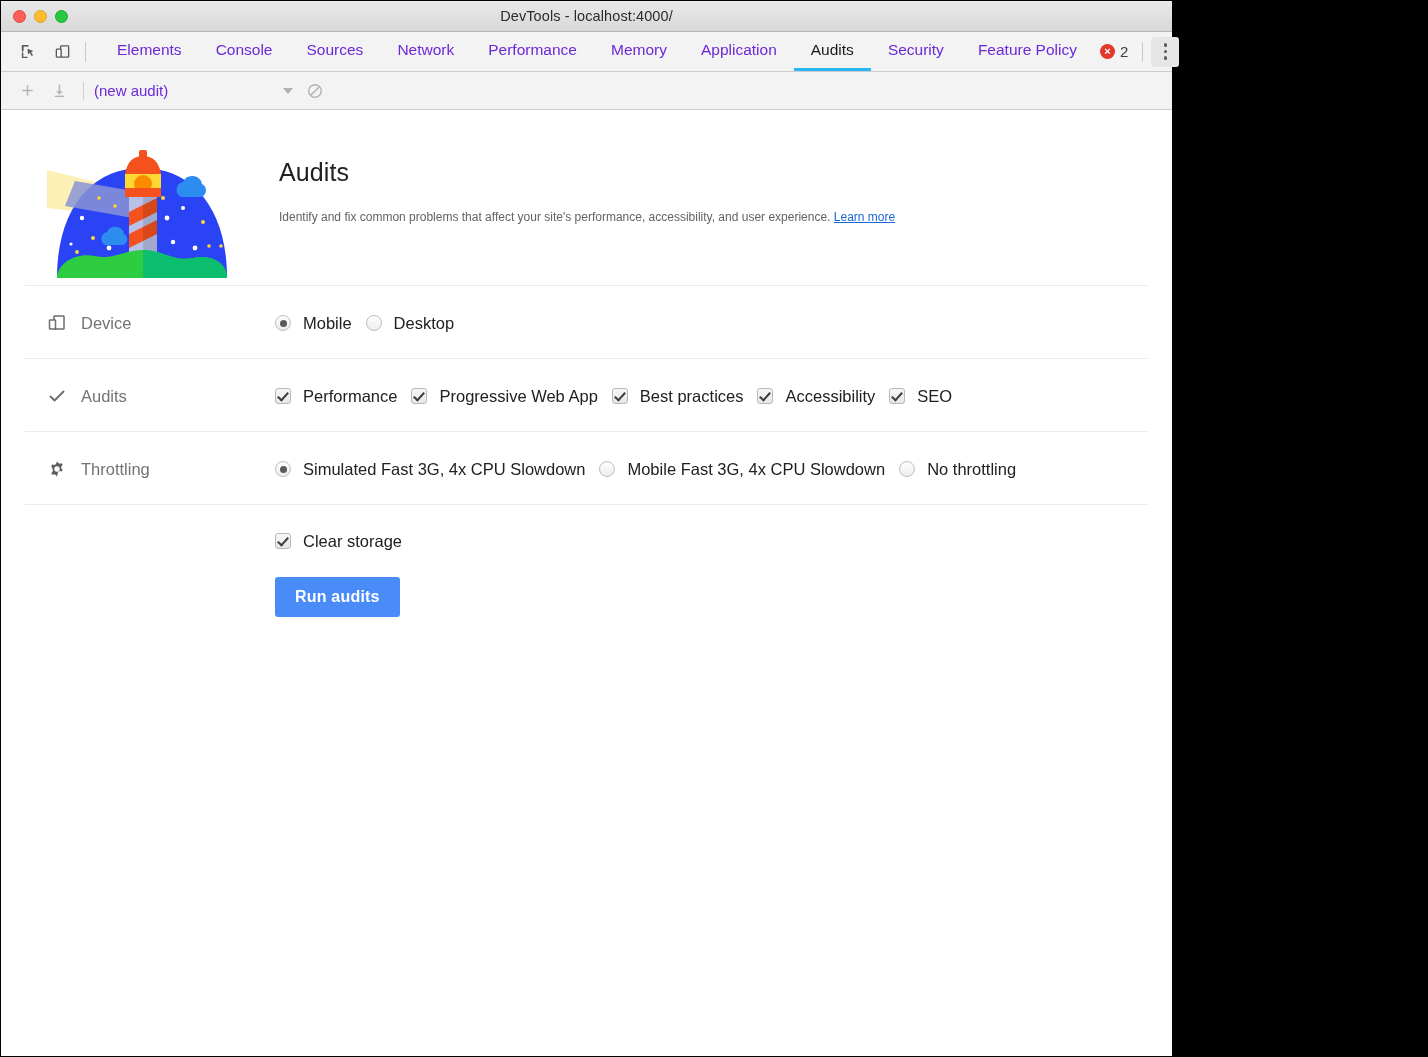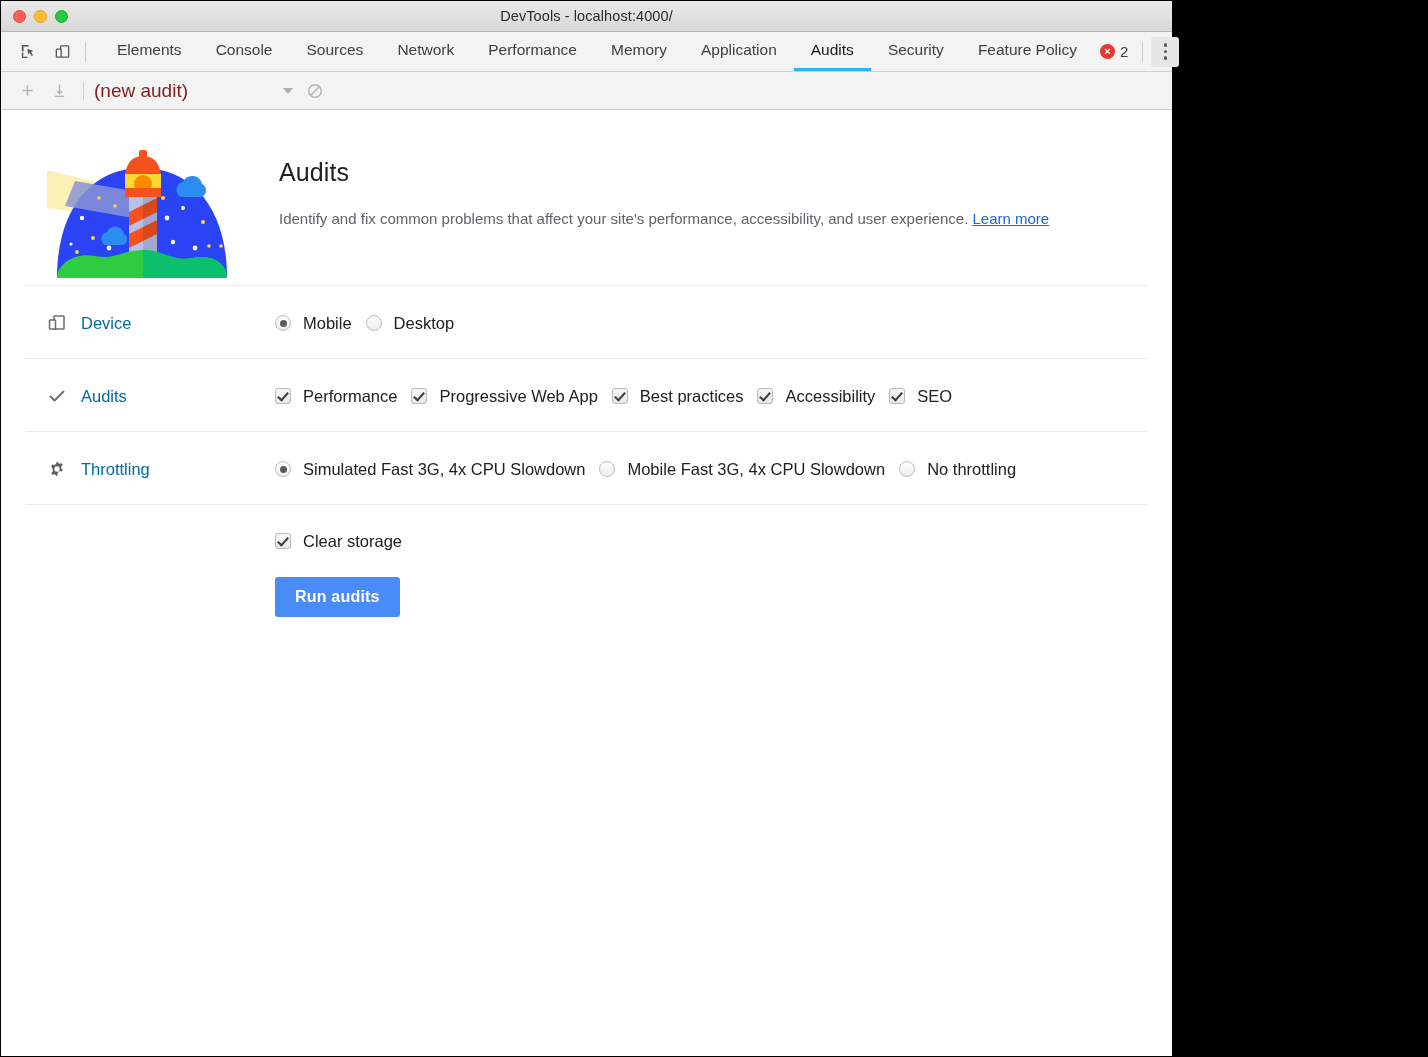--- a/index.html
+++ b/index.html
@@ -46,21 +46,21 @@
   .tb-icons { display: flex; align-items: center; padding: 0 6px 0 12px; gap: 4px; }
   .tb-ico {
     width: 30px; height: 28px;
     display: flex; align-items: center; justify-content: center;
     border-radius: 2px; cursor: pointer;
   }
   .tb-sep { width: 1px; height: 20px; background: #c9c9c9; align-self: center; margin: 0 8px 0 4px; }
   .tabs { display: flex; align-items: stretch; flex: 1; }
   .tab {
     display: flex; align-items: center; padding: 0 17px;
-    font-size: 15.5px; color: #404040; cursor: pointer;
+    font-size: 15.5px; color: #6d28d9; cursor: pointer;
     border-bottom: 3px solid transparent; white-space: nowrap;
   }
   .tab.active { color: #1a1a1a; border-bottom-color: #29b6f6; }
   .tabbar-right { display: flex; align-items: center; padding-right: 8px; gap: 4px; }
   .errbadge { display: flex; align-items: center; gap: 5px; padding: 0 6px; cursor: pointer; }
   .err-circle {
     width: 15px; height: 15px; border-radius: 50%;
     background: #e2392c; color: #fff; font-size: 11px; font-weight: bold;
     display: flex; align-items: center; justify-content: center; line-height: 1;
   }
@@ -83,43 +83,43 @@
   .sb-btn {
     width: 32px; height: 26px;
     display: flex; align-items: center; justify-content: center;
     cursor: pointer; border-radius: 2px;
   }
   .sb-sep { width: 1px; height: 18px; background: #cfcfcf; margin: 0 10px 0 8px; }
   .audit-select {
     display: flex; align-items: center; width: 205px;
     cursor: pointer; height: 26px;
   }
-  .audit-select .lbl { font-size: 19px; color: #7f1d1d; flex: 1; }
+  .audit-select .lbl { font-size: 15px; color: #6d28d9; flex: 1; }
   .caret {
     width: 0; height: 0;
     border-left: 5.5px solid transparent; border-right: 5.5px solid transparent;
     border-top: 6px solid #b0b0b0; margin-right: 6px;
   }
 
   
   .content { flex: 1; background: #fff; overflow: hidden; }
 
   .hero { display: flex; padding: 36px 24px 0 24px; }
   .hero-art { width: 232px; flex: 0 0 232px; padding-left: 12px; }
   .hero-text { padding-left: 22px; padding-top: 12px; }
   .hero-title { font-size: 25px; color: #202124; font-weight: normal; letter-spacing: 0.1px; }
-  .hero-desc { font-size: 15px; color: #5f6368; margin-top: 22px; line-height: 1.35; }
+  .hero-desc { font-size: 12px; color: #5f6368; margin-top: 22px; line-height: 1.35; }
   .hero-desc a { color: #1967d2; text-decoration: underline; }
 
   .divider { height: 1px; background: #ebebeb; margin: 0 24px; }
 
   .row { display: flex; padding: 26px 24px 24px 24px; }
   .row-label { width: 250px; flex: 0 0 250px; display: flex; align-items: flex-start; padding-left: 22px; }
   .row-label .ico { width: 26px; flex: 0 0 26px; display: flex; align-items: center; justify-content: flex-start; padding-top: 1px; }
-  .row-label .txt { font-size: 16.5px; color: #0369a1; padding-left: 8px; line-height: 22px; }
+  .row-label .txt { font-size: 16.5px; color: #737373; padding-left: 8px; line-height: 22px; }
   .row-body { flex: 1; display: flex; flex-direction: row; gap: 14px; }
 
   .opt { display: flex; align-items: center; cursor: pointer; }
   .opt .olabel { font-size: 16.5px; color: #202124; margin-left: 12px; line-height: 20px; }
 
   
   .radio {
     width: 16px; height: 16px; border-radius: 50%;
     background: linear-gradient(to bottom, #fefefe, #ededed);
     border: 1px solid #bdbdbd; flex: 0 0 16px;

